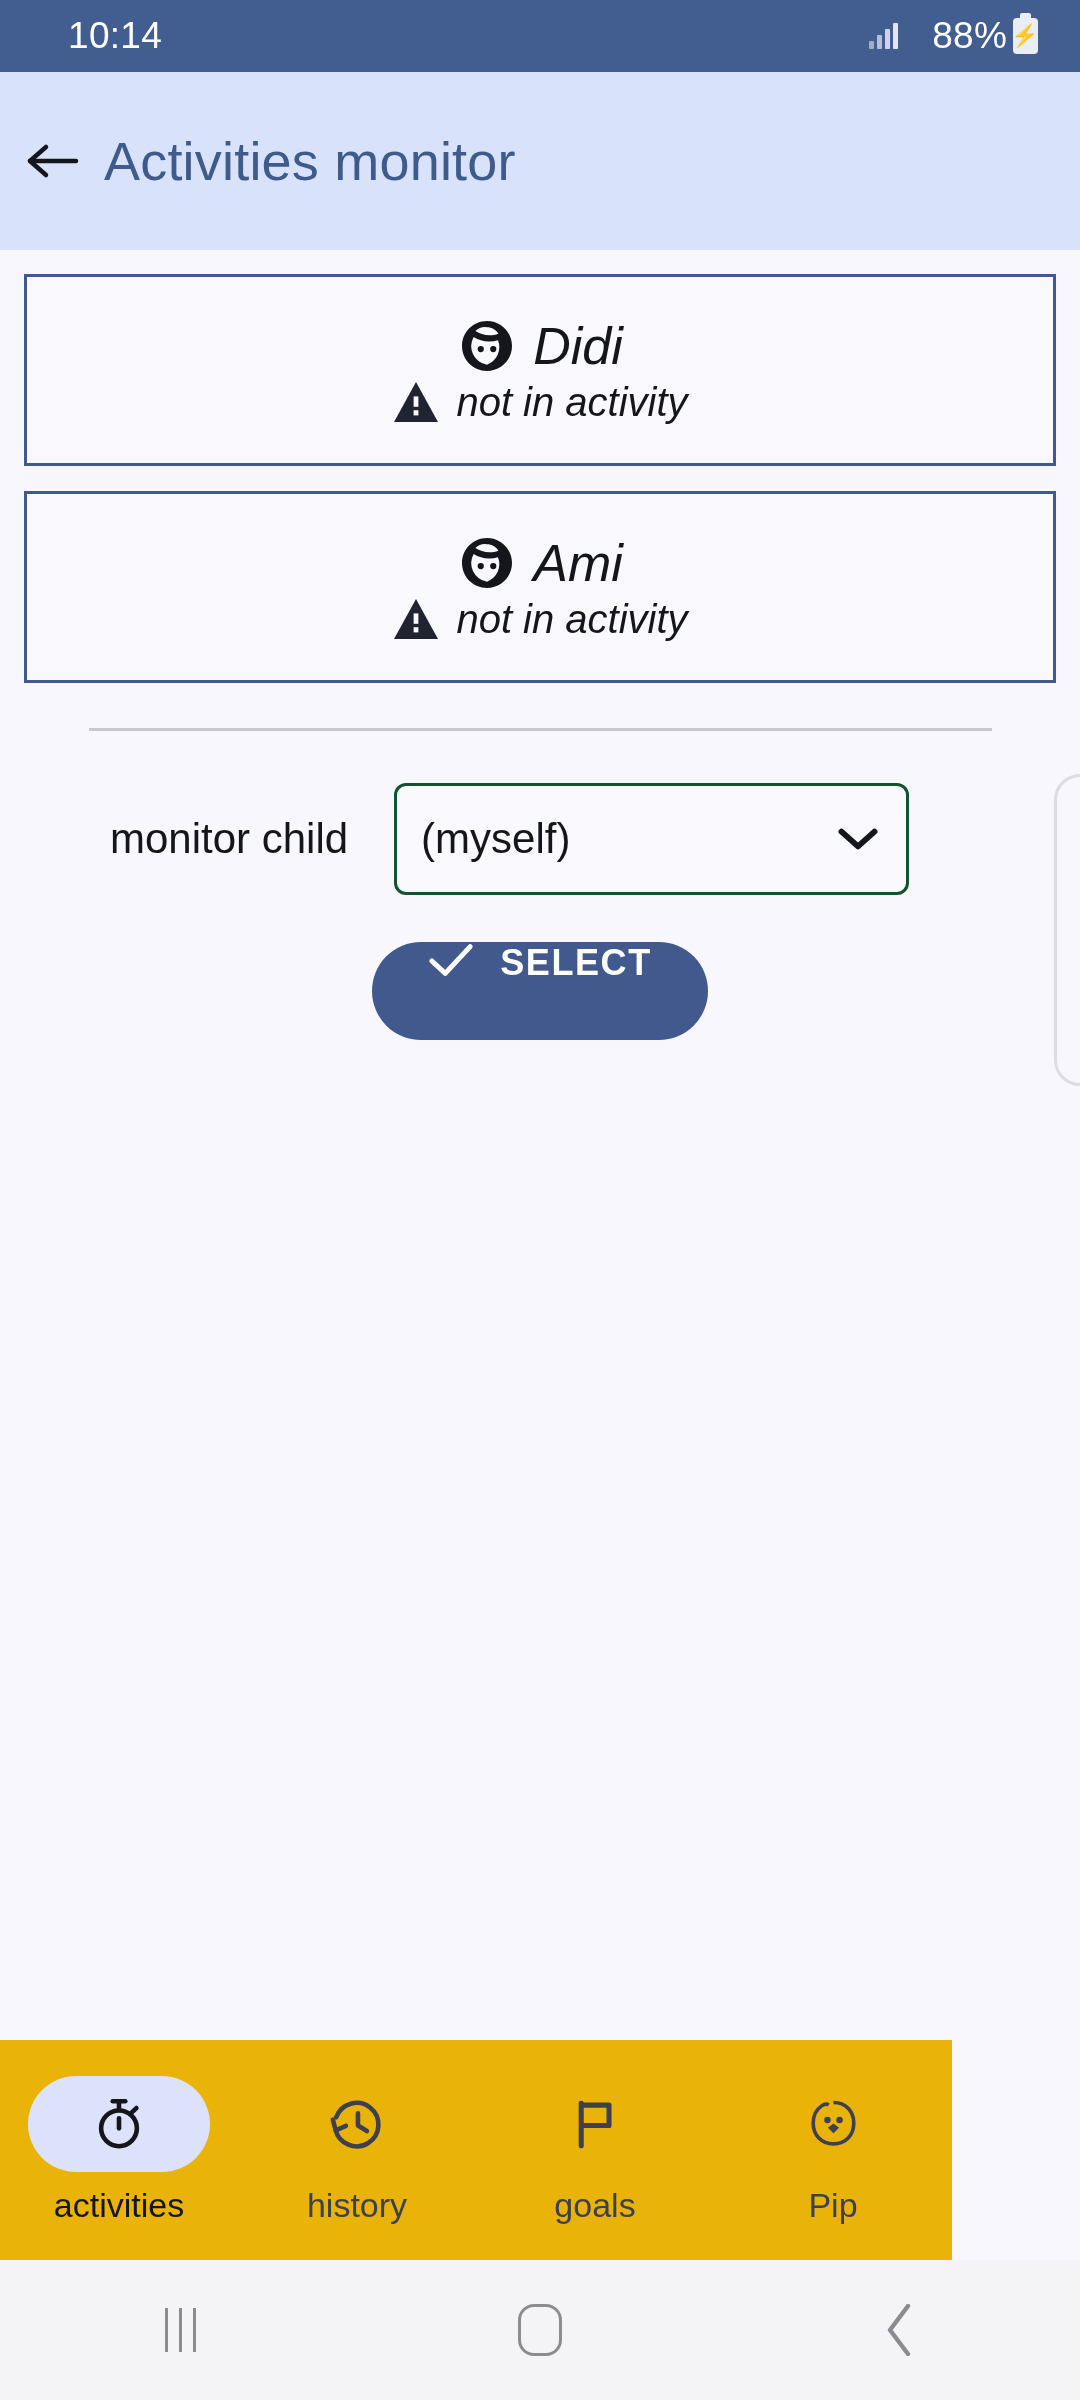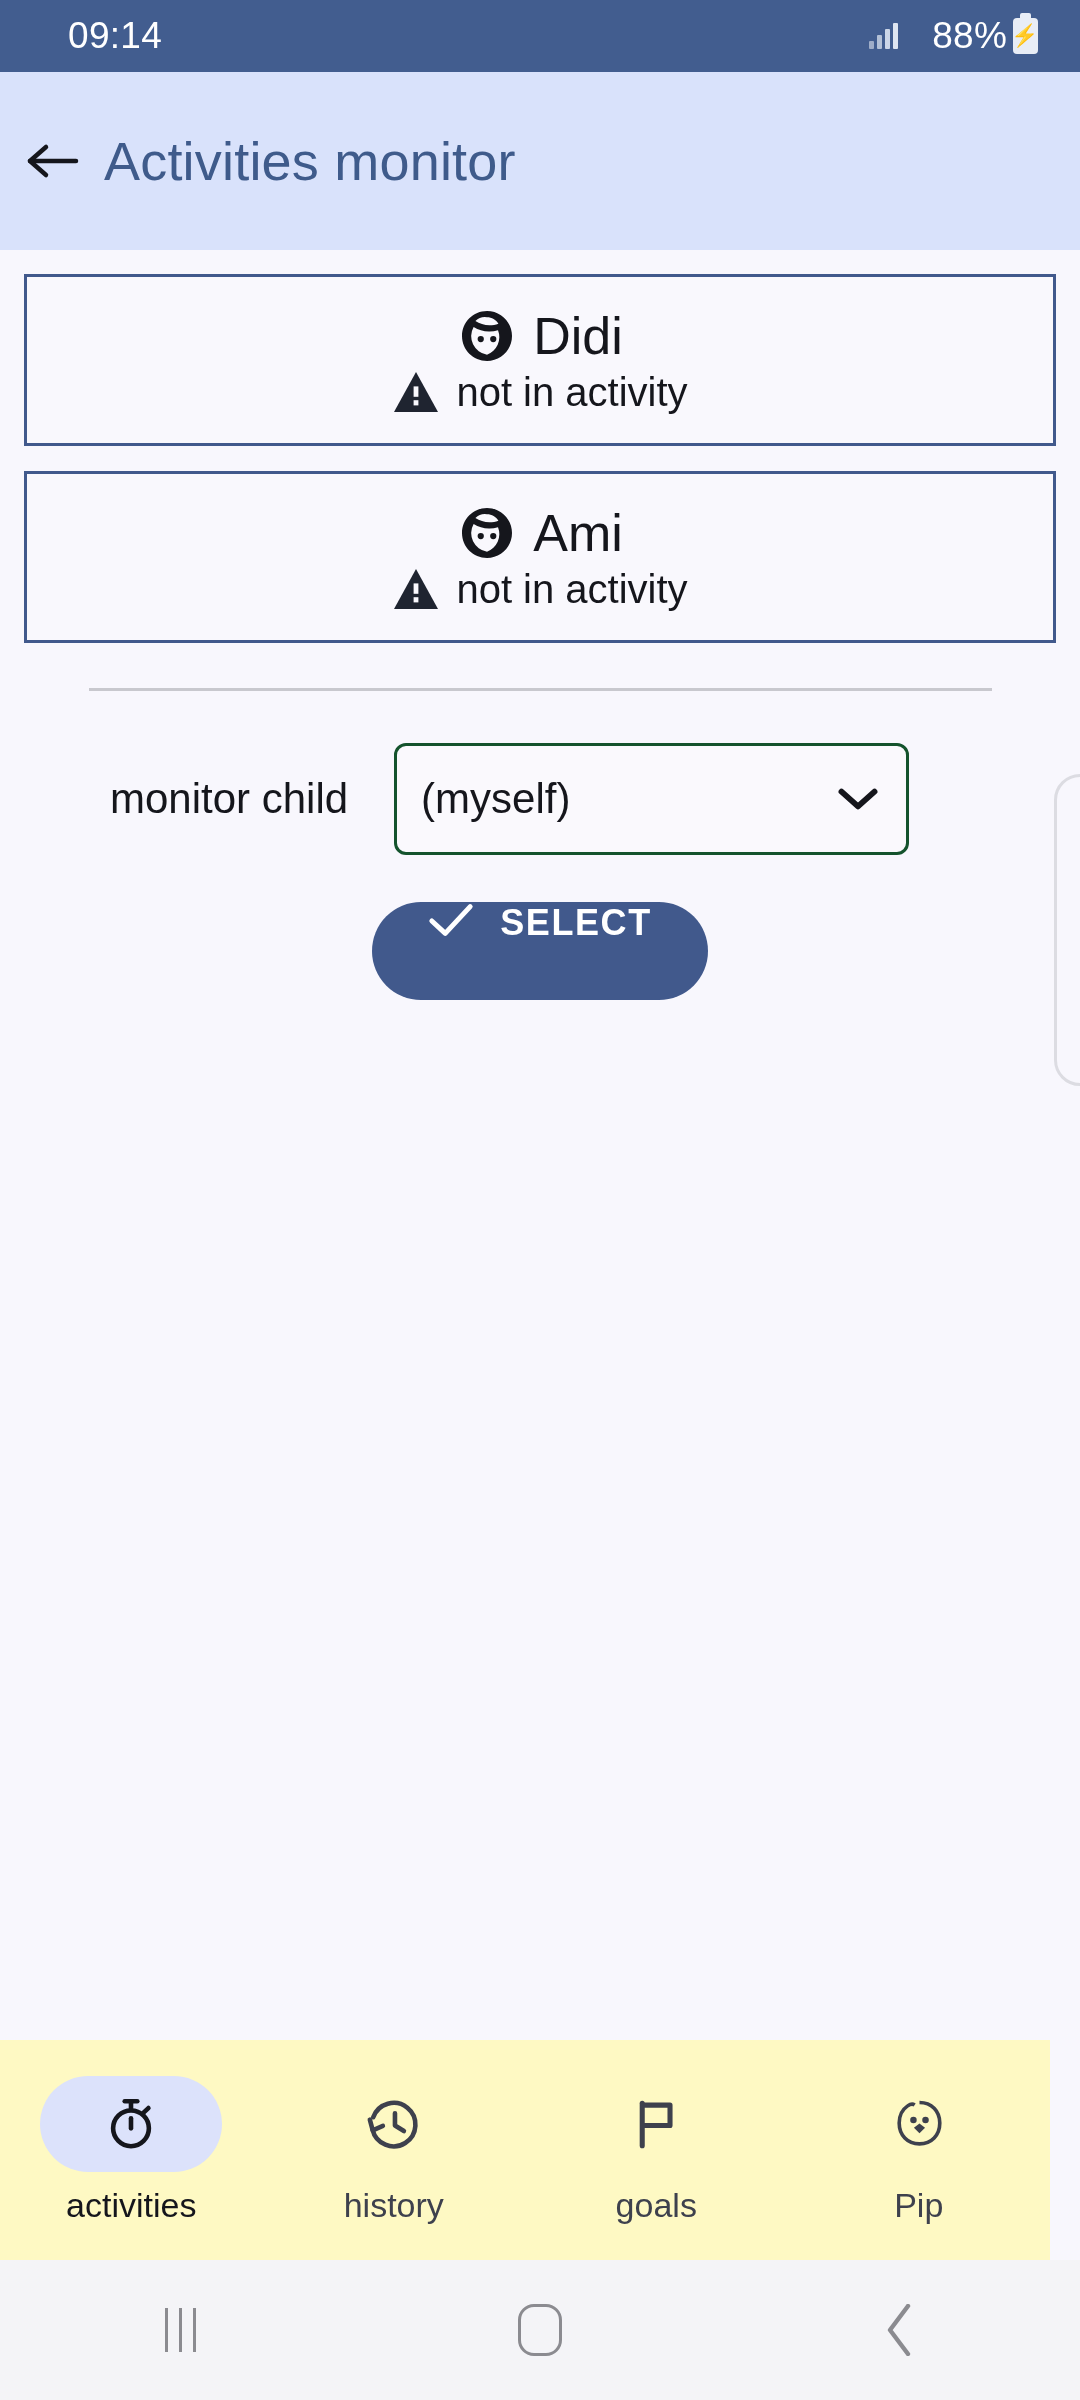--- a/index.html
+++ b/index.html
@@ -116,26 +116,27 @@
     position: relative;
     height: 1790px;
     background: #f8f7fd;
     padding: 0 24px;
   }
 
   .child-card {
     margin-top: 25px;
     border: 3px solid #41598c;
     background: #f9f8fd;
-    height: 172px;
+    height: 192px;
     display: flex;
     flex-direction: column;
     align-items: center;
     justify-content: center;
     gap: 4px;
+    font-style: italic;
   }
   .child-card:first-child { margin-top: 24px; }
 
   .child-name-row,
   .child-status-row {
     display: flex;
     align-items: center;
     gap: 16px;
   }
   .child-name {
@@ -218,23 +219,23 @@
     font-size: 36px;
     font-weight: 700;
     letter-spacing: 1.6px;
   }
 
   
   .tab-bar {
     position: absolute;
     left: 0;
     top: 2040px;
-    width: 1050px;
+    width: 952px;
     height: 220px;
-    background: #fef9c3;
+    background: #eab308;
     display: flex;
   }
   .tab {
     flex: 1;
     display: flex;
     flex-direction: column;
     align-items: center;
     justify-content: center;
     gap: 14px;
   }
@@ -284,21 +285,21 @@
     width: 44px;
     height: 52px;
     border: 3px solid #8b8b90;
     border-radius: 16px;
   }
 </style>
 </head>
 <body>
 
 <div class="status-bar">
-  <div class="status-clock">09:14</div>
+  <div class="status-clock">10:14</div>
   <div class="status-right">
     <span class="signal-icon">
       <i></i>
         <i></i>
         <i></i>
         <i></i>
     </span>
     <span class="battery-group">
       <span class="battery-pct">88%</span>
       <span class="battery-icon">

